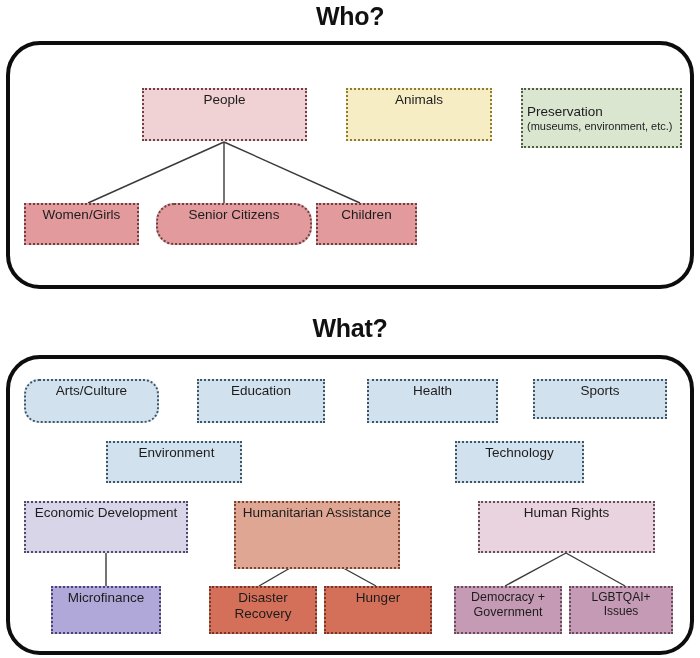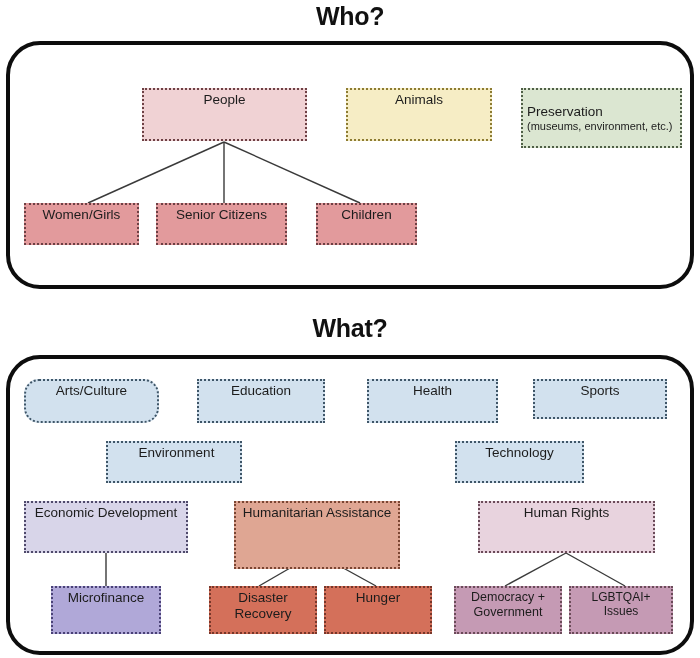--- a/index.html
+++ b/index.html
@@ -119,21 +119,21 @@
 
   <div class="node c-green" style="left:521px; top:88px; width:161px; height:60px; flex-direction:column;">
     <span class="ttl">Preservation</span>
     <span class="sub">(museums, environment, etc.)</span>
   </div>
 
   <div class="node c-pink-mid" style="left:24px; top:203px; width:115px; height:42px;">
     <span class="ttl">Women/Girls</span>
   </div>
 
-  <div class="node c-pink-mid" style="left:156px; top:203px; width:131px; height:42px;">
+  <div class="node c-pink-mid" style="left:156px; top:203px; width:156px; height:42px;border-radius:18px;">
     <span class="ttl">Senior Citizens</span>
   </div>
 
   <div class="node c-pink-mid" style="left:316px; top:203px; width:101px; height:42px;">
     <span class="ttl">Children</span>
   </div>
 
   <div class="section-title" id="title-what">What?</div>
 
   <div class="panel" id="panel-what"></div>

